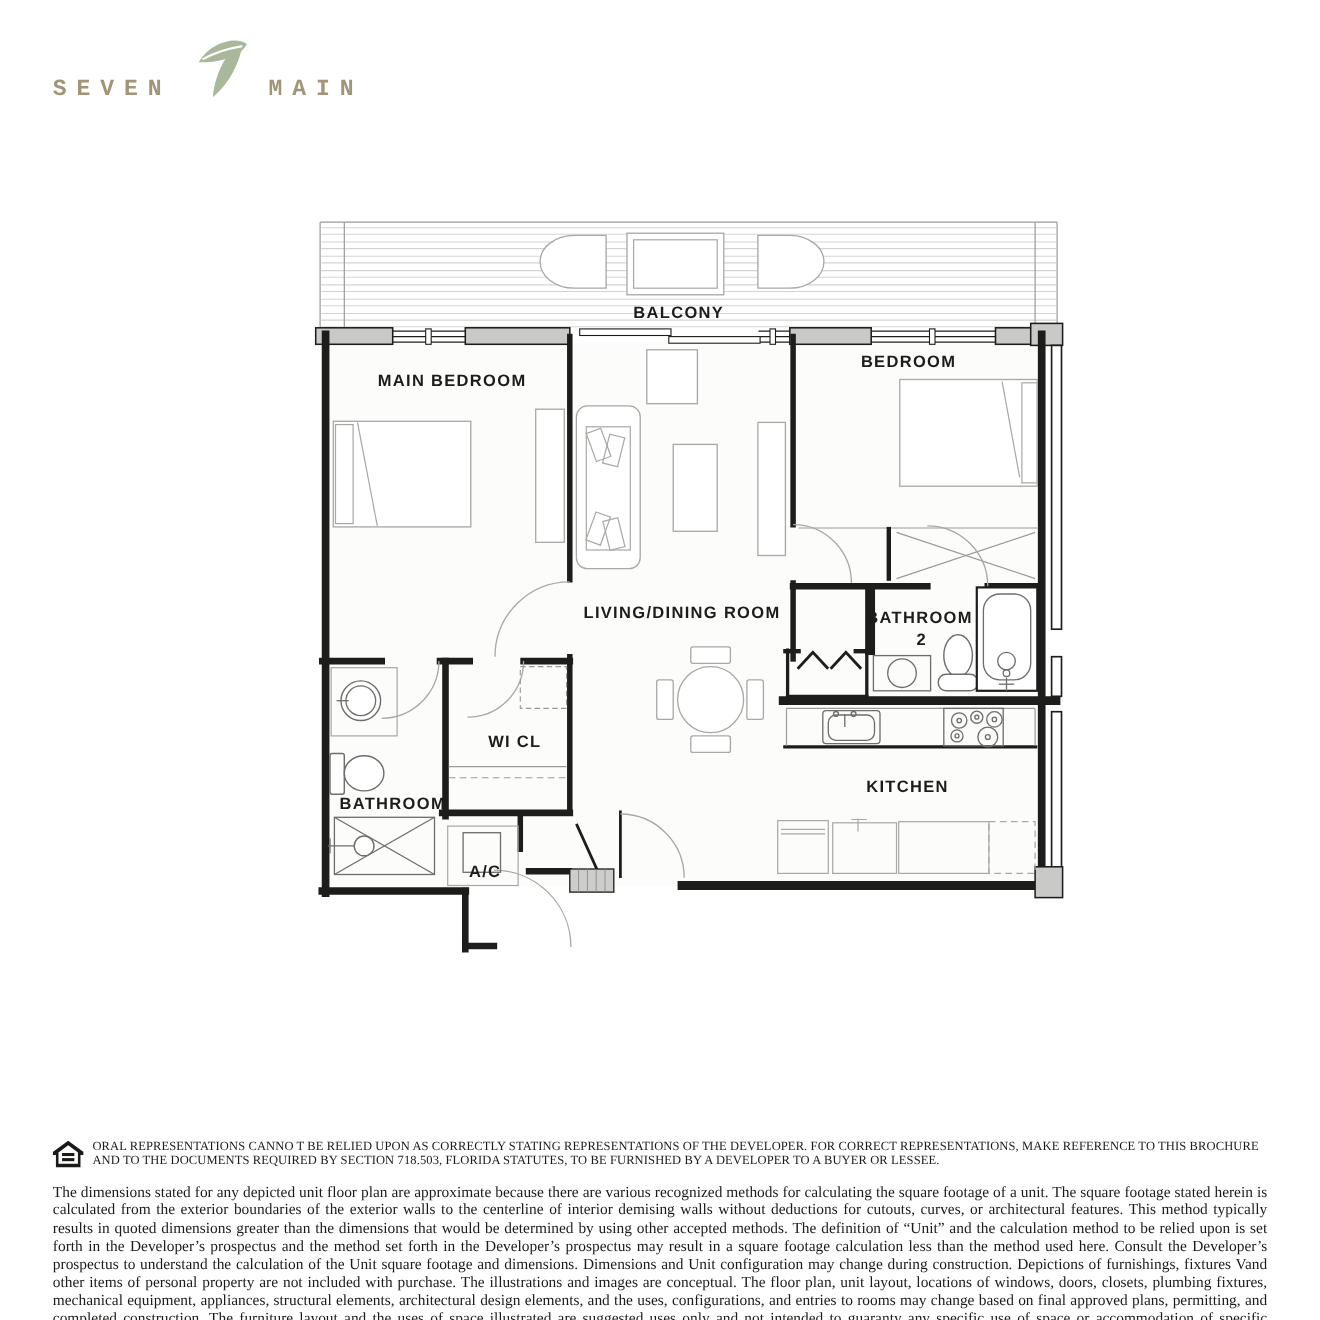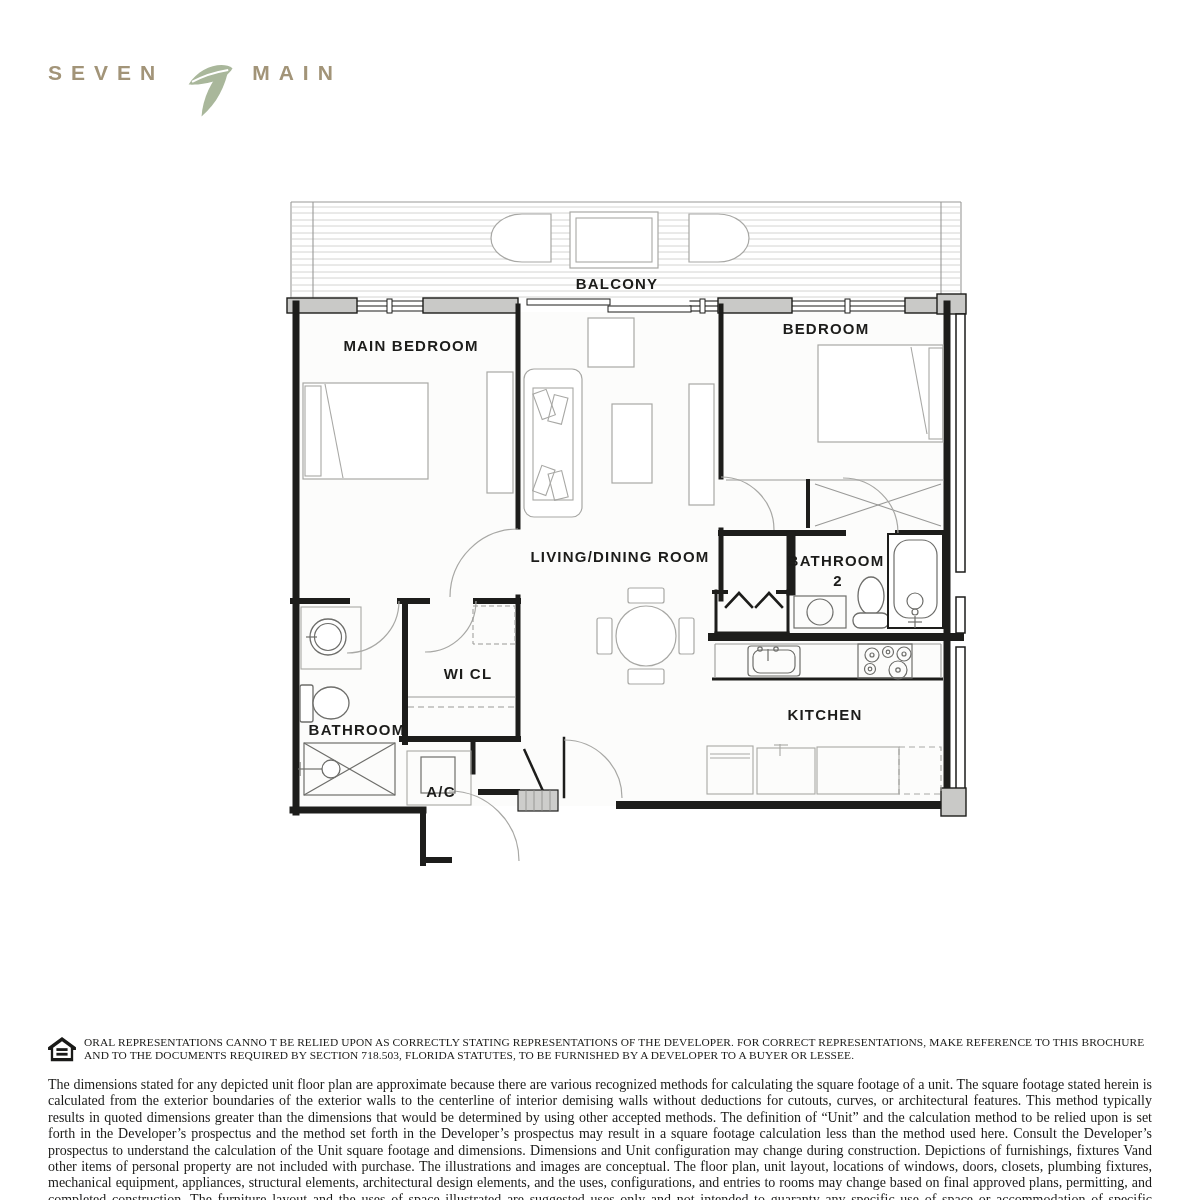--- a/index.html
+++ b/index.html
@@ -1,21 +1,21 @@
 <!DOCTYPE html>
 <html><head>
 <meta charset="utf-8">
 <style>
   html,body{margin:0;padding:0;}
   body{
     width:1200px;height:1200px;position:relative;background:#ffffff;
     font-family:"Liberation Sans", sans-serif;overflow:hidden;
   }
   
-  .logo{position:absolute;left:48px;top:56px;display:flex;align-items:flex-start;}
+  .logo{position:absolute;left:48px;top:28px;display:flex;align-items:flex-end;font-family:Liberation Mono, monospace;}
   .logo .word{
     font-size:21px;font-weight:bold;letter-spacing:9px;color:#a29478;
     line-height:1;padding-top:6px;
   }
   .logo svg{margin:0 10px 0 16px;display:block;}
   
   .plan{position:absolute;left:280px;top:195px;}
   .wall{stroke:#1d1d1b;fill:none;stroke-linecap:square;}
   .thin{stroke:#9a9a98;fill:none;stroke-width:1.1;}
   .furn{stroke:#a8a8a5;fill:#ffffff;stroke-width:1.2;}

